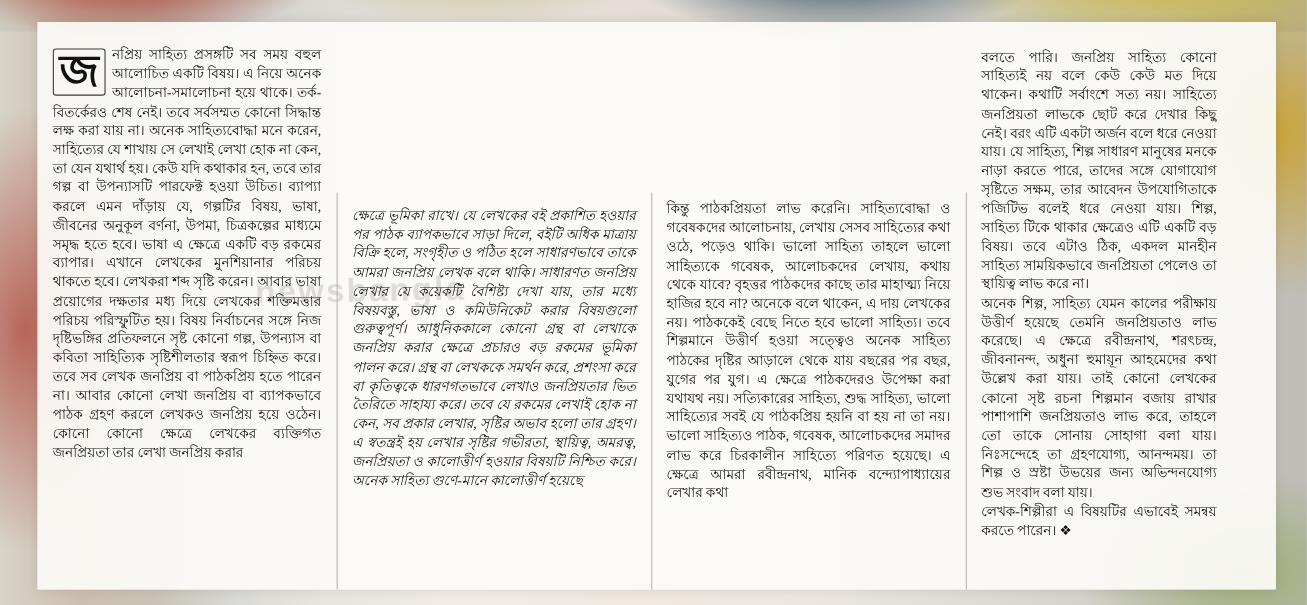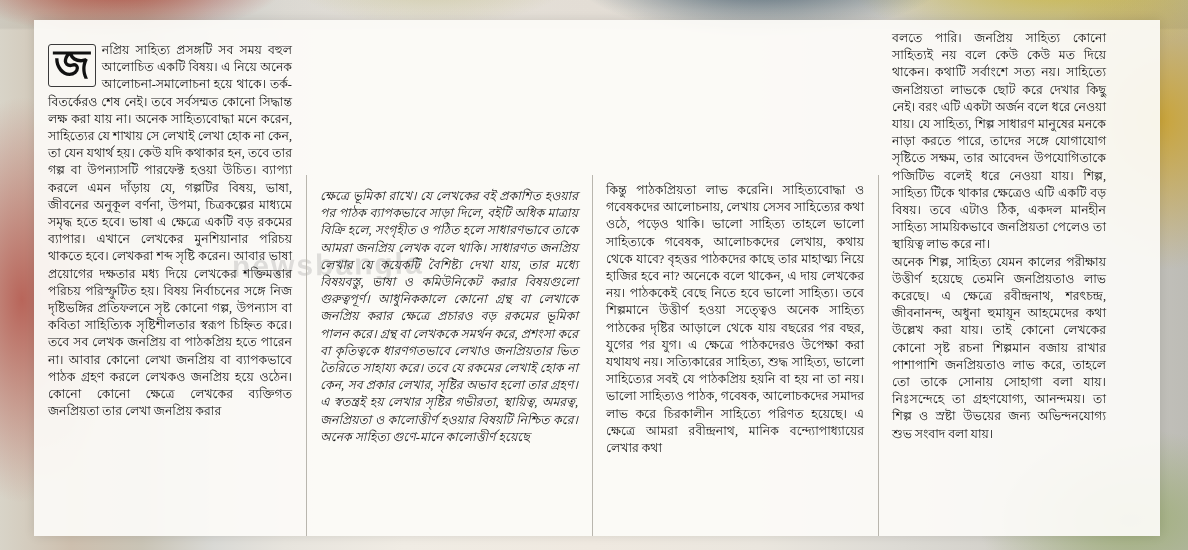--- a/index.html
+++ b/index.html
@@ -68,21 +68,21 @@
     padding: 0;
   }
   .col {
     position: relative;
     box-sizing: border-box;
     padding: 22px 14px 10px 14px;
   }
   .col-1 { width: 272px; }
   .col-2 { width: 286px; padding-top: 16px; font-style: italic; }
   .col-3 { width: 286px; padding-top: 10px; }
-  .col-4 { width: 242px; padding-top: 10px; }
+  .col-4 { width: 242px; padding-top: 10px; margin-top: 14px; }
 
   .rule {
     position: absolute;
     top: 170px;
     bottom: 14px;
     width: 1px;
     background: #b9b6ae;
   }
   .rule.r1 { left: 306px; top: 175px; }
   .rule.r2 { left: 592px; top: 175px; }
@@ -175,16 +175,17 @@
     </div>
 
     <div class="col col-3">
       <div class="spacer-head"></div>
       <p class="body-text">কিন্তু পাঠকপ্রিয়তা লাভ করেনি। সাহিত্যবোদ্ধা ও গবেষকদের আলোচনায়, লেখায় সেসব সাহিত্যের কথা ওঠে, পড়েও থাকি। ভালো সাহিত্য তাহলে ভালো সাহিত্যকে গবেষক, আলোচকদের লেখায়, কথায় থেকে যাবে? বৃহত্তর পাঠকদের কাছে তার মাহাত্ম্য নিয়ে হাজির হবে না? অনেকে বলে থাকেন, এ দায় লেখকের নয়। পাঠককেই বেছে নিতে হবে ভালো সাহিত্য। তবে শিল্পমানে উত্তীর্ণ হওয়া সত্ত্বেও অনেক সাহিত্য পাঠকের দৃষ্টির আড়ালে থেকে যায় বছরের পর বছর, যুগের পর যুগ। এ ক্ষেত্রে পাঠকদেরও উপেক্ষা করা যথাযথ নয়। সত্যিকারের সাহিত্য, শুদ্ধ সাহিত্য, ভালো সাহিত্যের সবই যে পাঠকপ্রিয় হয়নি বা হয় না তা নয়। ভালো সাহিত্যও পাঠক, গবেষক, আলোচকদের সমাদর লাভ করে চিরকালীন সাহিত্যে পরিণত হয়েছে। এ ক্ষেত্রে আমরা রবীন্দ্রনাথ, মানিক বন্দ্যোপাধ্যায়ের লেখার কথা</p>
     </div>
 
     <div class="col col-4">
       <p class="body-text">বলতে পারি। জনপ্রিয় সাহিত্য কোনো সাহিত্যই নয় বলে কেউ কেউ মত দিয়ে থাকেন। কথাটি সর্বাংশে সত্য নয়। সাহিত্যে জনপ্রিয়তা লাভকে ছোট করে দেখার কিছু নেই। বরং এটি একটা অর্জন বলে ধরে নেওয়া যায়। যে সাহিত্য, শিল্প সাধারণ মানুষের মনকে নাড়া করতে পারে, তাদের সঙ্গে যোগাযোগ সৃষ্টিতে সক্ষম, তার আবেদন উপযোগিতাকে পজিটিভ বলেই ধরে নেওয়া যায়। শিল্প, সাহিত্য টিকে থাকার ক্ষেত্রেও এটি একটি বড় বিষয়। তবে এটাও ঠিক, একদল মানহীন সাহিত্য সাময়িকভাবে জনপ্রিয়তা পেলেও তা স্থায়িত্ব লাভ করে না।</p>
       <p class="body-text">অনেক শিল্প, সাহিত্য যেমন কালের পরীক্ষায় উত্তীর্ণ হয়েছে তেমনি জনপ্রিয়তাও লাভ করেছে। এ ক্ষেত্রে রবীন্দ্রনাথ, শরৎচন্দ্র, জীবনানন্দ, অধুনা হুমায়ূন আহমেদের কথা উল্লেখ করা যায়। তাই কোনো লেখকের কোনো সৃষ্ট রচনা শিল্পমান বজায় রাখার পাশাপাশি জনপ্রিয়তাও লাভ করে, তাহলে তো তাকে সোনায় সোহাগা বলা যায়। নিঃসন্দেহে তা গ্রহণযোগ্য, আনন্দময়। তা শিল্প ও স্রষ্টা উভয়ের জন্য অভিন্দনযোগ্য শুভ সংবাদ বলা যায়।</p>
+      <p class="body-text">লেখক-শিল্পীরা এ বিষয়টির এভাবেই সমন্বয় করতে পারেন। ❖</p>
     </div>
 
   </div>
 </div>
 
 </body></html>

